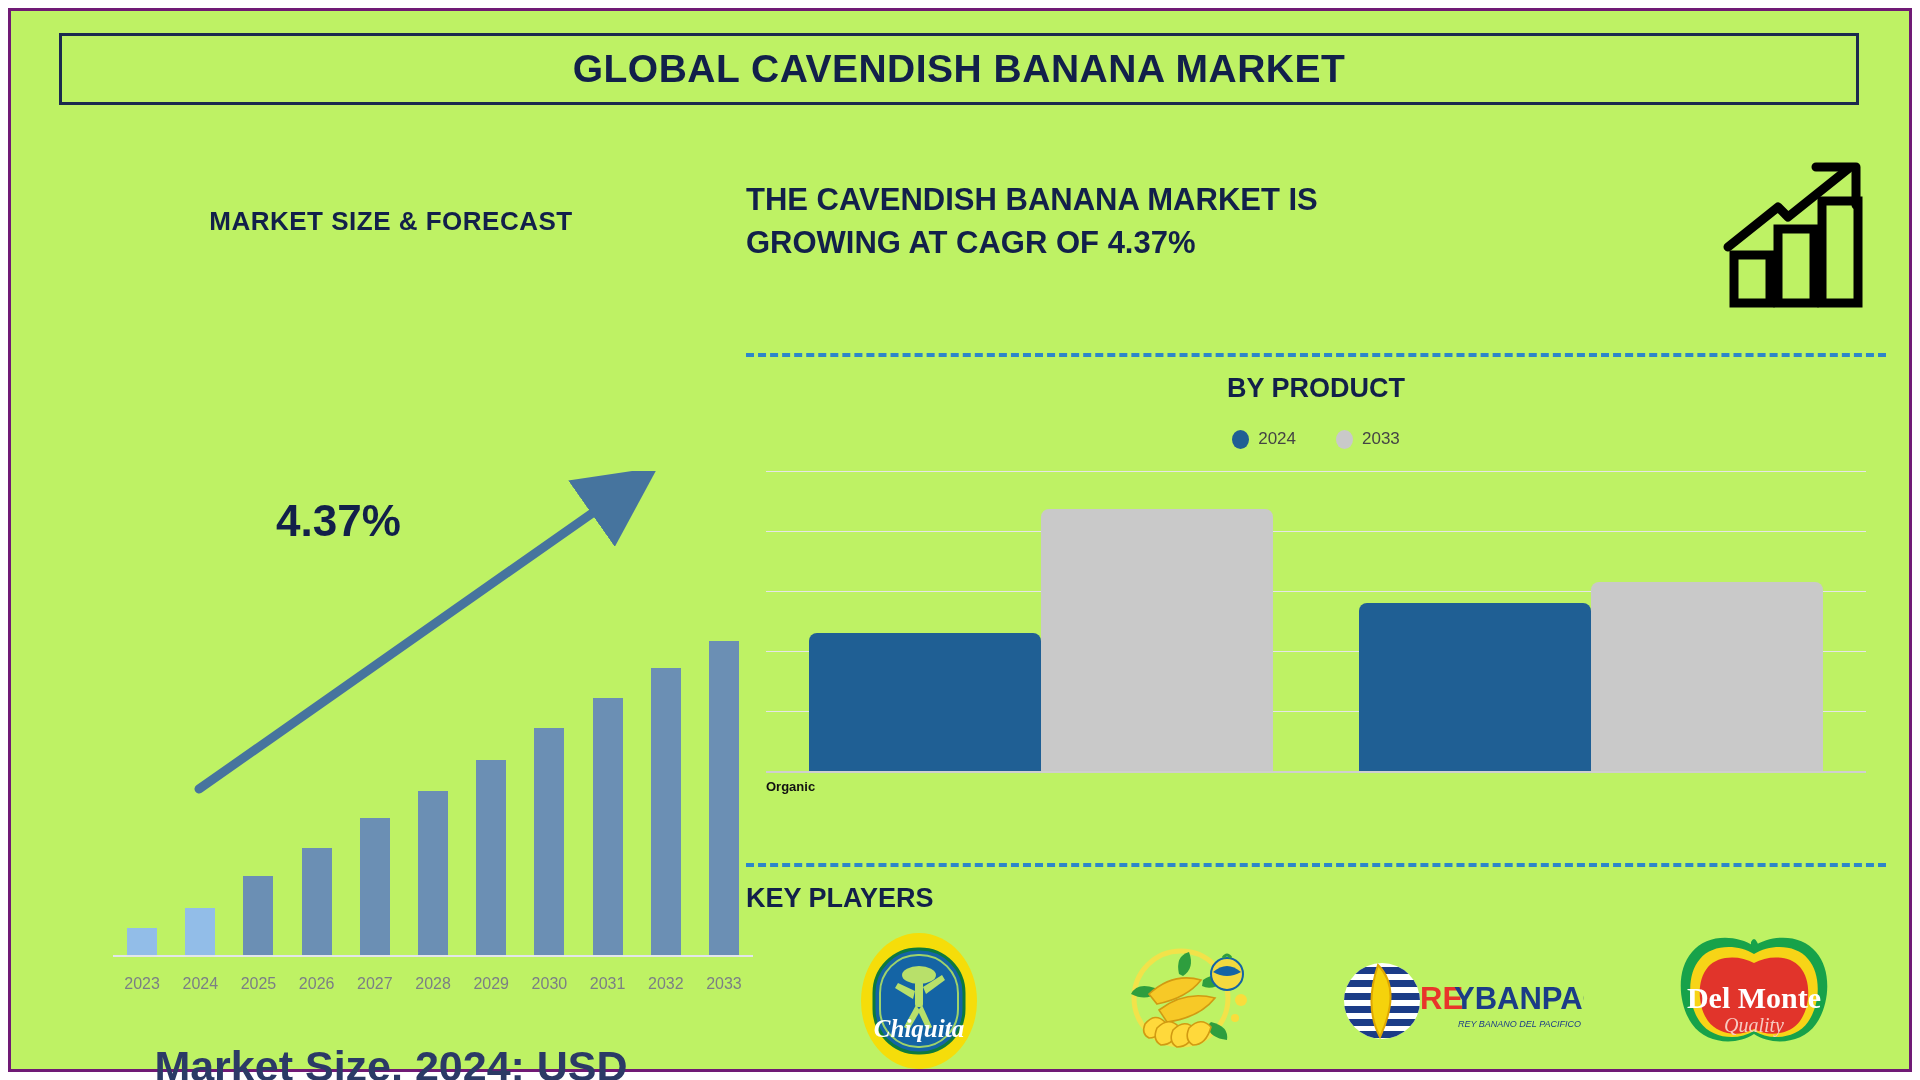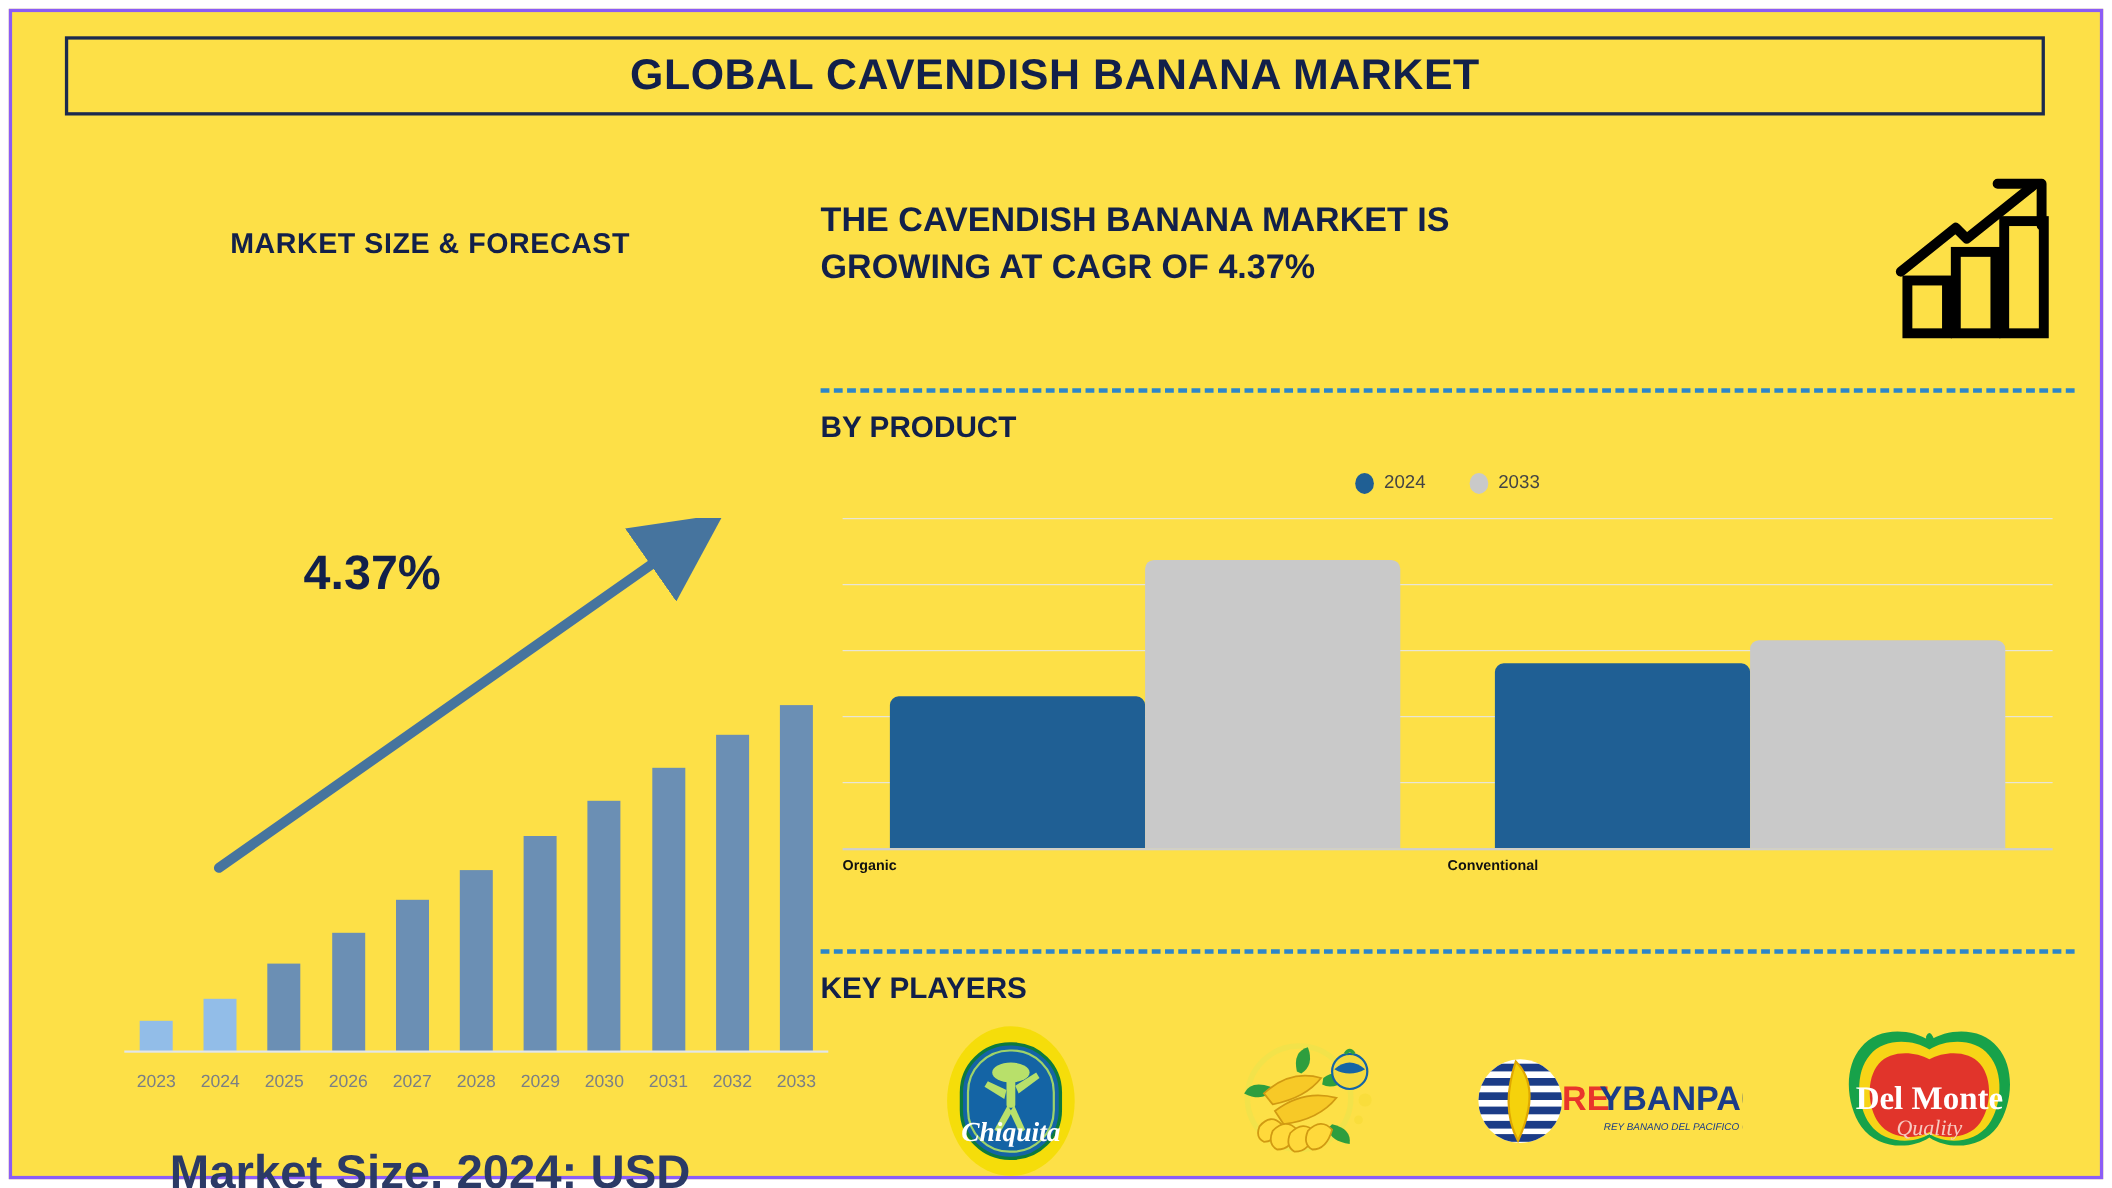--- a/index.html
+++ b/index.html
@@ -5,22 +5,22 @@
   html,body{margin:0;padding:0;}
   body{
     width:1920px;height:1080px;
     background:#ffffff;
     font-family:"Liberation Sans", sans-serif;
     overflow:hidden;
   }
   .frame{
     position:absolute;
     left:8px;top:8px;right:8px;bottom:8px;
-    border:3px solid #8b5cf6;
-    background:#fde047;
+    border:3px solid #701a75;
+    background:#bef264;
     box-sizing:border-box;
   }
   
   .title-box{
     position:absolute;
     left:48px;top:22px;
     width:1800px;height:72px;
     border:3px solid #1b2a4e;
     box-sizing:border-box;
     display:flex;align-items:center;justify-content:center;
@@ -116,21 +116,21 @@
     width:160px;height:150px;
   }
   .dash-div{
     position:absolute;left:0;width:1140px;height:0;
     border-top:4px dashed #2d86c9;
   }
   .dash-top{top:212px;}
   .dash-bot{top:722px;}
   .by-product{
     position:absolute;left:0;top:232px;width:1140px;
-    font-size:27px;font-weight:bold;
+    text-align:center;font-size:27px;font-weight:bold;
     color:#12204a;
   }
   .legend{
     position:absolute;left:0;top:288px;width:1140px;
     display:flex;align-items:center;justify-content:center;gap:40px;
   }
   .legend-item{display:flex;align-items:center;gap:9px;}
   .legend-dot{width:17px;height:19px;border-radius:50%;}
   .legend-label{font-size:17px;color:#444;}
   
@@ -302,21 +302,20 @@
           <div class="gbar" style="height:262px;background:#c9c9c9"></div>
         </div>
         <div class="ggroup">
           <div class="gbar" style="height:168px;background:#1f5f94"></div>
           <div class="gbar" style="height:189px;background:#c9c9c9"></div>
         </div>
       </div>
       <div class="gaxis"></div>
       <div class="glabels">
         <div class="glabel">Organic</div>
-        <div class="glabel">Conventional</div>
       </div>
     </div>
 
     <div class="dash-div dash-bot"></div>
 
     <div class="kp-title">KEY PLAYERS</div>
 
     <div class="kp-row">
 
       <div class="kp-logo">

